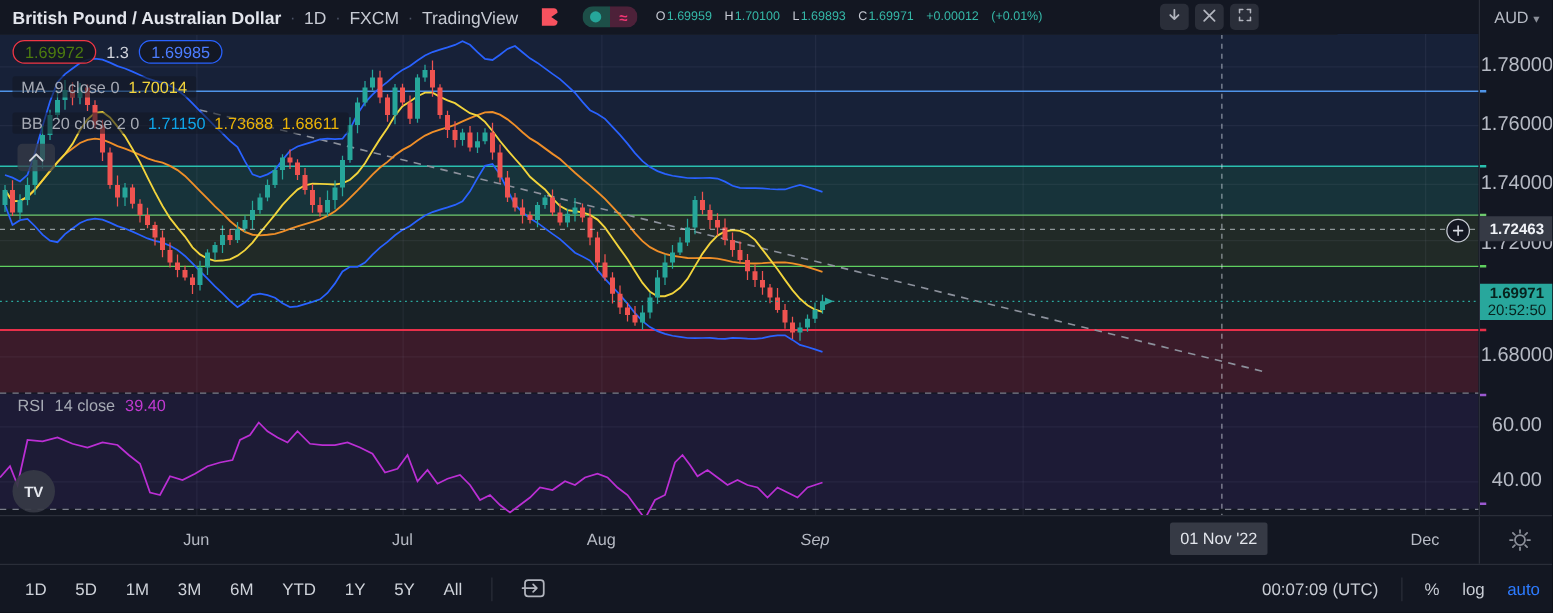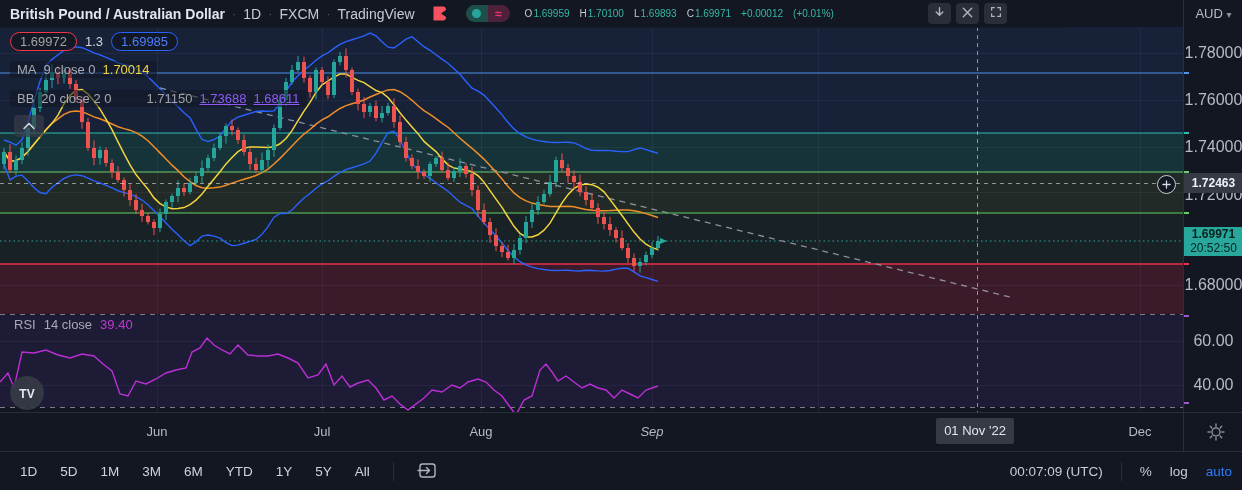--- a/index.html
+++ b/index.html
@@ -22,28 +22,28 @@
   .ohlc .pair .lbl{color:#c6cad3;}
   .ohlc .pair .val{color:#35b8a8;margin-left:1px;}
   .ohlc .chg{color:#35b8a8;}
   #header-buttons{position:absolute;right:63px;top:3px;display:flex;gap:5px;}
   .hbtn{width:23px;height:21px;background:#2a2e39;border-radius:4px;border:none;padding:0;margin:0;
         display:flex;align-items:center;justify-content:center;cursor:pointer;}
   
   #chart-svg{position:absolute;left:0;top:27px;z-index:1;display:block;}
   .legend-row{position:absolute;display:flex;align-items:center;gap:8px;z-index:20;font-size:13px;white-space:nowrap;}
   .alert-box{border:1px solid;border-radius:10px;padding:1px 9px;background:rgba(19,23,34,0.88);cursor:pointer;}
-  .alert-red{border-color:#f23645;color:#a3a3a3;}
+  .alert-red{border-color:#f23645;color:#4d7c0f;}
   .alert-blue{border-color:#2962ff;color:#4c7dff;}
   .mid-val{color:#d1d4dc;}
   .chip{background:rgba(19,23,34,0.55);padding:1px 7px;border-radius:2px;display:flex;gap:7px;align-items:center;}
   .gray{color:#a6aab4;}
   .ma-val{color:#f2d43c;}
-  .bb-basis{color:#a3a3a3;margin-left:28px;}
-  .bb-band{color:#8b5cf6;text-decoration:underline;}
+  .bb-basis{color:#0ea5e9;}
+  .bb-band{color:#eab308;}
   #collapse-btn{position:absolute;left:14px;top:115px;width:30px;height:22px;background:rgba(56,60,72,0.72);
                 border:none;border-radius:4px;z-index:20;display:flex;align-items:center;justify-content:center;cursor:pointer;}
   #plus-circle{position:absolute;left:1157px;top:175px;width:17px;height:17px;border-radius:50%;
                border:1px solid #c9cdd6;background:#131722;z-index:22;display:flex;align-items:center;justify-content:center;cursor:pointer;}
   
   #price-axis{position:absolute;left:1183px;top:0;width:59px;height:412px;border-left:1px solid #2a2e39;
               background:#131722;z-index:25;cursor:ns-resize;}
   #currency{position:absolute;top:6px;left:0;width:100%;text-align:center;font-size:13px;color:#b6bac4;cursor:pointer;}
   .axis-label{position:absolute;left:0;width:100%;text-align:center;font-size:16px;color:#b6bac4;height:16px;line-height:16px;}
   .axis-tick{position:absolute;left:0;width:5px;height:2px;}

